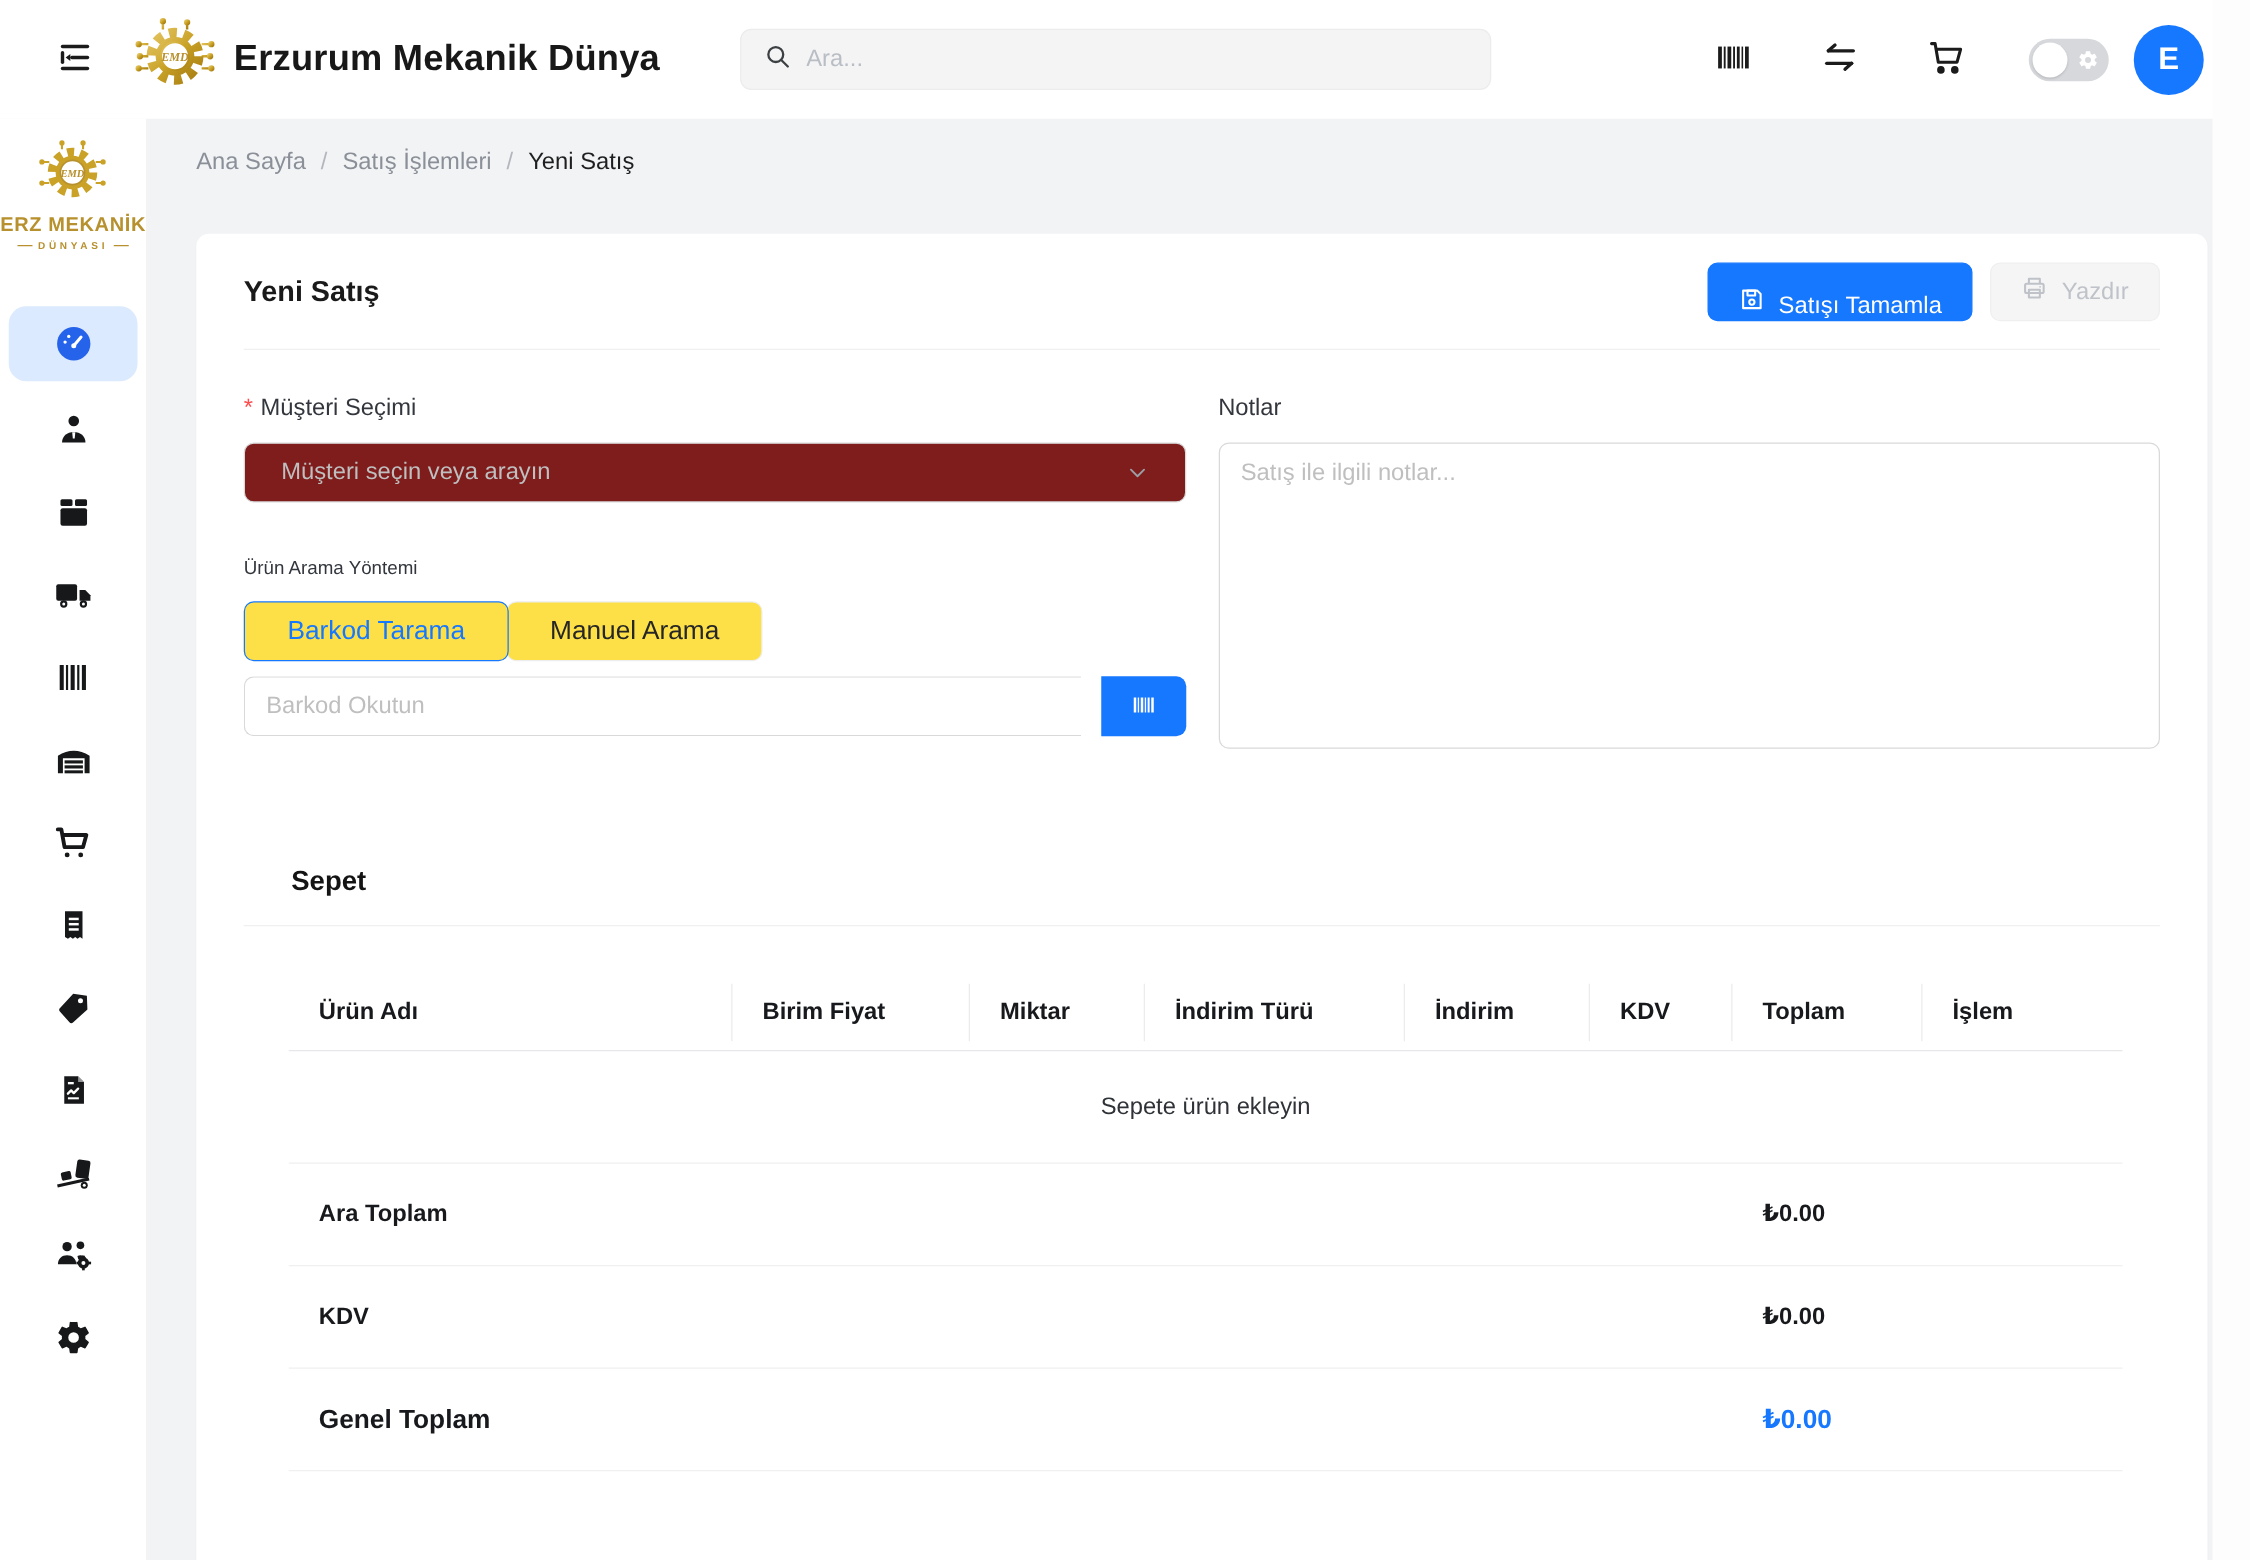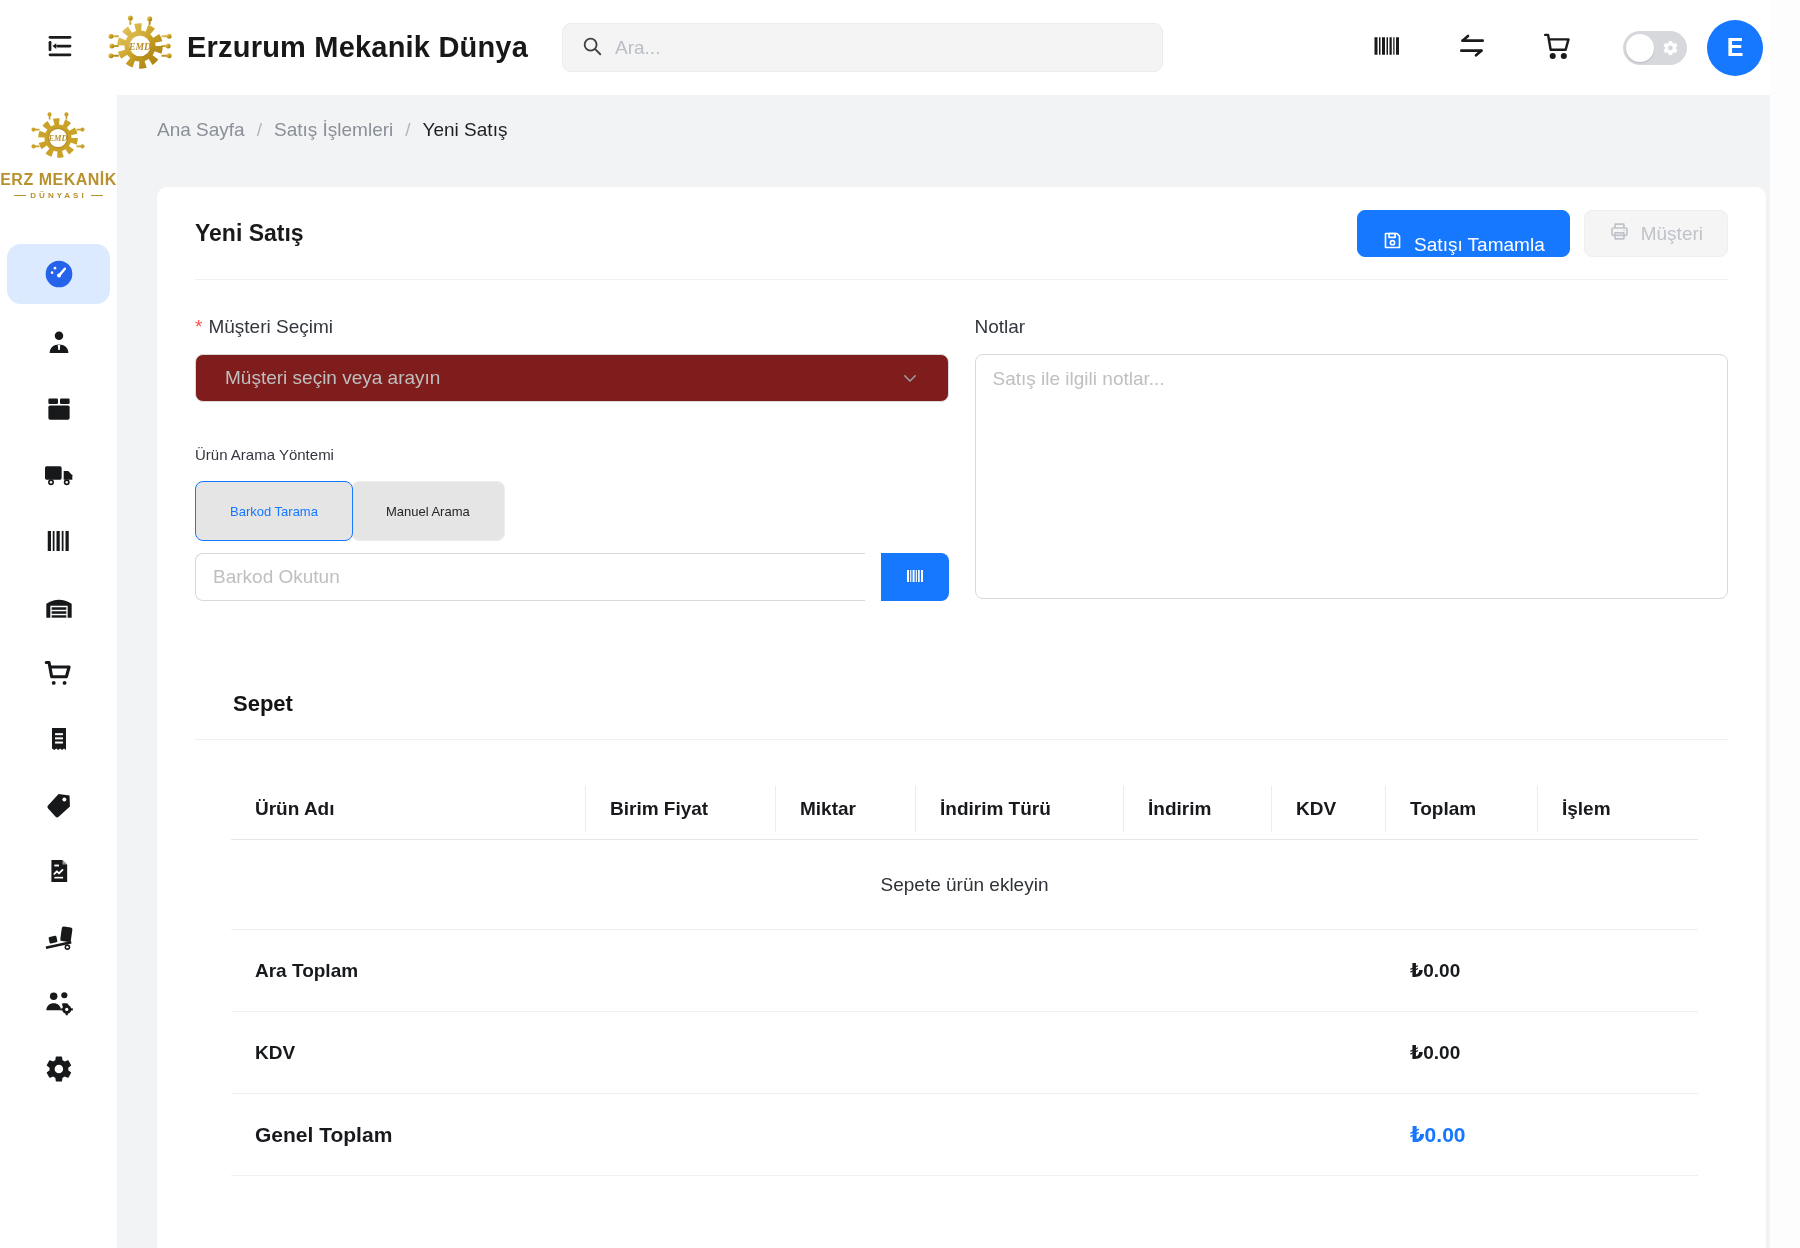--- a/index.html
+++ b/index.html
@@ -5,21 +5,21 @@
   * { margin:0; padding:0; box-sizing:border-box; }
   html,body { width:1800px; height:1248px; }
   body { font-family:"Liberation Sans","DejaVu Sans",sans-serif; background:#f2f3f5; color:#262626; overflow:hidden; }
   .app { position:relative; width:1800px; height:1248px; }
 
   
   .topbar { position:relative; z-index:5; display:flex; align-items:center; height:95px; background:#fff; padding:0 37px 0 45px; }
   .menu-btn { background:none; border:none; cursor:pointer; color:#1b1b1b; display:flex; align-items:center; }
   .brand { display:flex; align-items:center; gap:14px; margin-left:32px; }
   .brand-title { font-size:29px; font-weight:800; color:#181818; letter-spacing:.2px; white-space:nowrap; }
-  .search-box { display:flex; align-items:center; gap:12px; width:601px; height:49px; margin-left:34px; background:#f4f4f5; border:1px solid #ececec; border-radius:9px; padding:0 18px; }
+  .search-box { display:flex; align-items:center; gap:12px; width:601px; height:49px; margin-left:64px; background:#f4f4f5; border:1px solid #ececec; border-radius:9px; padding:0 18px; }
   .search-box input { flex:1; border:none; outline:none; background:transparent; font-size:19px; color:#262626; font-family:inherit; }
   .search-box input::placeholder { color:#b9bdc4; }
   .top-actions { margin-left:auto; display:flex; align-items:center; }
   .icon-btn { background:none; border:none; cursor:pointer; color:#1b1b1b; display:flex; align-items:center; justify-content:center; margin-left:54px; }
   .toggle { margin-left:50px; width:64px; height:34px; border-radius:17px; background:#d6d8dc; position:relative; cursor:pointer; border:none; }
   .toggle .knob { position:absolute; left:3px; top:3px; width:28px; height:28px; border-radius:50%; background:#fff; box-shadow:0 1px 2px rgba(0,0,0,.15); }
   .toggle .gearmark { position:absolute; right:8px; top:50%; transform:translateY(-50%); color:#fff; display:flex; }
   .avatar { margin-left:20px; width:56px; height:56px; border-radius:50%; background:#1677ff; color:#fff; font-size:25px; font-weight:700; display:flex; align-items:center; justify-content:center; cursor:pointer; border:none; }
 
   
@@ -53,21 +53,21 @@
 
   
   .form-grid { display:grid; grid-template-columns:1fr 1fr; column-gap:26px; margin-top:36px; }
   .field-label { font-size:19px; color:#33373d; margin-bottom:16px; display:flex; align-items:center; gap:6px; }
   .req { color:#ff4d4f; }
   .select { height:48px; border:1px solid #d9d9d9; border-radius:8px; display:flex; align-items:center; justify-content:space-between; padding:0 29px; cursor:pointer; background:#7f1d1d; }
   .select .ph { font-size:19px; color:#bfbfbf; }
   .select .chev { color:#9aa0a6; display:flex; }
   .method-label { margin-top:44px; margin-bottom:18px; font-size:15px; color:#33373d; }
   .tabs { display:flex; }
-  .tab { height:60px; padding:0 34px; background:#e5e5e5; border:1px solid #ededed; border-radius:8px; font-size:13px; color:#262626; font-family:inherit; cursor:pointer; }
+  .tab { height:48px; padding:0 34px; background:#fde047; border:1px solid #ededed; border-radius:8px; font-size:21px; color:#262626; font-family:inherit; cursor:pointer; }
   .tab.active { border:1px solid #1677ff; color:#1677ff; position:relative; z-index:2; }
   .tab + .tab { margin-left:-2px; }
   .barcode-row { display:flex; margin-top:12px;gap:16px; }
   .barcode-row input { flex:1; height:48px; border:1px solid #d9d9d9; border-right:none; border-radius:8px 0 0 8px; padding:0 17px; font-size:19px; outline:none; font-family:inherit; color:#262626; }
   .barcode-row input::placeholder { color:#bfbfbf; }
   .barcode-btn { width:68px; height:48px; border:none; border-radius:0 8px 8px 0; background:#1677ff; color:#fff; display:flex; align-items:center; justify-content:center; cursor:pointer; }
   .notes-area { width:100%; height:245px; border:1px solid #d9d9d9; border-radius:8px; padding:13px 17px; font-size:19px; font-family:inherit; color:#262626; resize:none; outline:none; }
   .notes-area::placeholder { color:#bfbfbf; }
 
   
@@ -389,21 +389,21 @@
             </button>
             <button class="btn btn-secondary">
               <span>
                 <svg width="21" height="21" viewBox="0 0 24 24" fill="none" stroke="#bfc3c9" stroke-width="1.9" stroke-linejoin="round">
                     <path d="M7 8V3.5h10V8"></path>
                     <rect x="3.5" y="8" width="17" height="8.5" rx="1.4"></rect>
                     <rect x="7" y="13.5" width="10" height="7"></rect>
                     <circle cx="17.2" cy="10.8" r=".8" fill="#bfc3c9" stroke="none"></circle>
                   </svg>
               </span>
-              <span>Müşteri</span>
+              <span>Yazdır</span>
             </button>
           </div>
         </div>
 
         <div class="form-grid">
           <div>
             <div class="field-label">
               <span class="req">*</span>
               <span>Müşteri Seçimi</span>
             </div>

